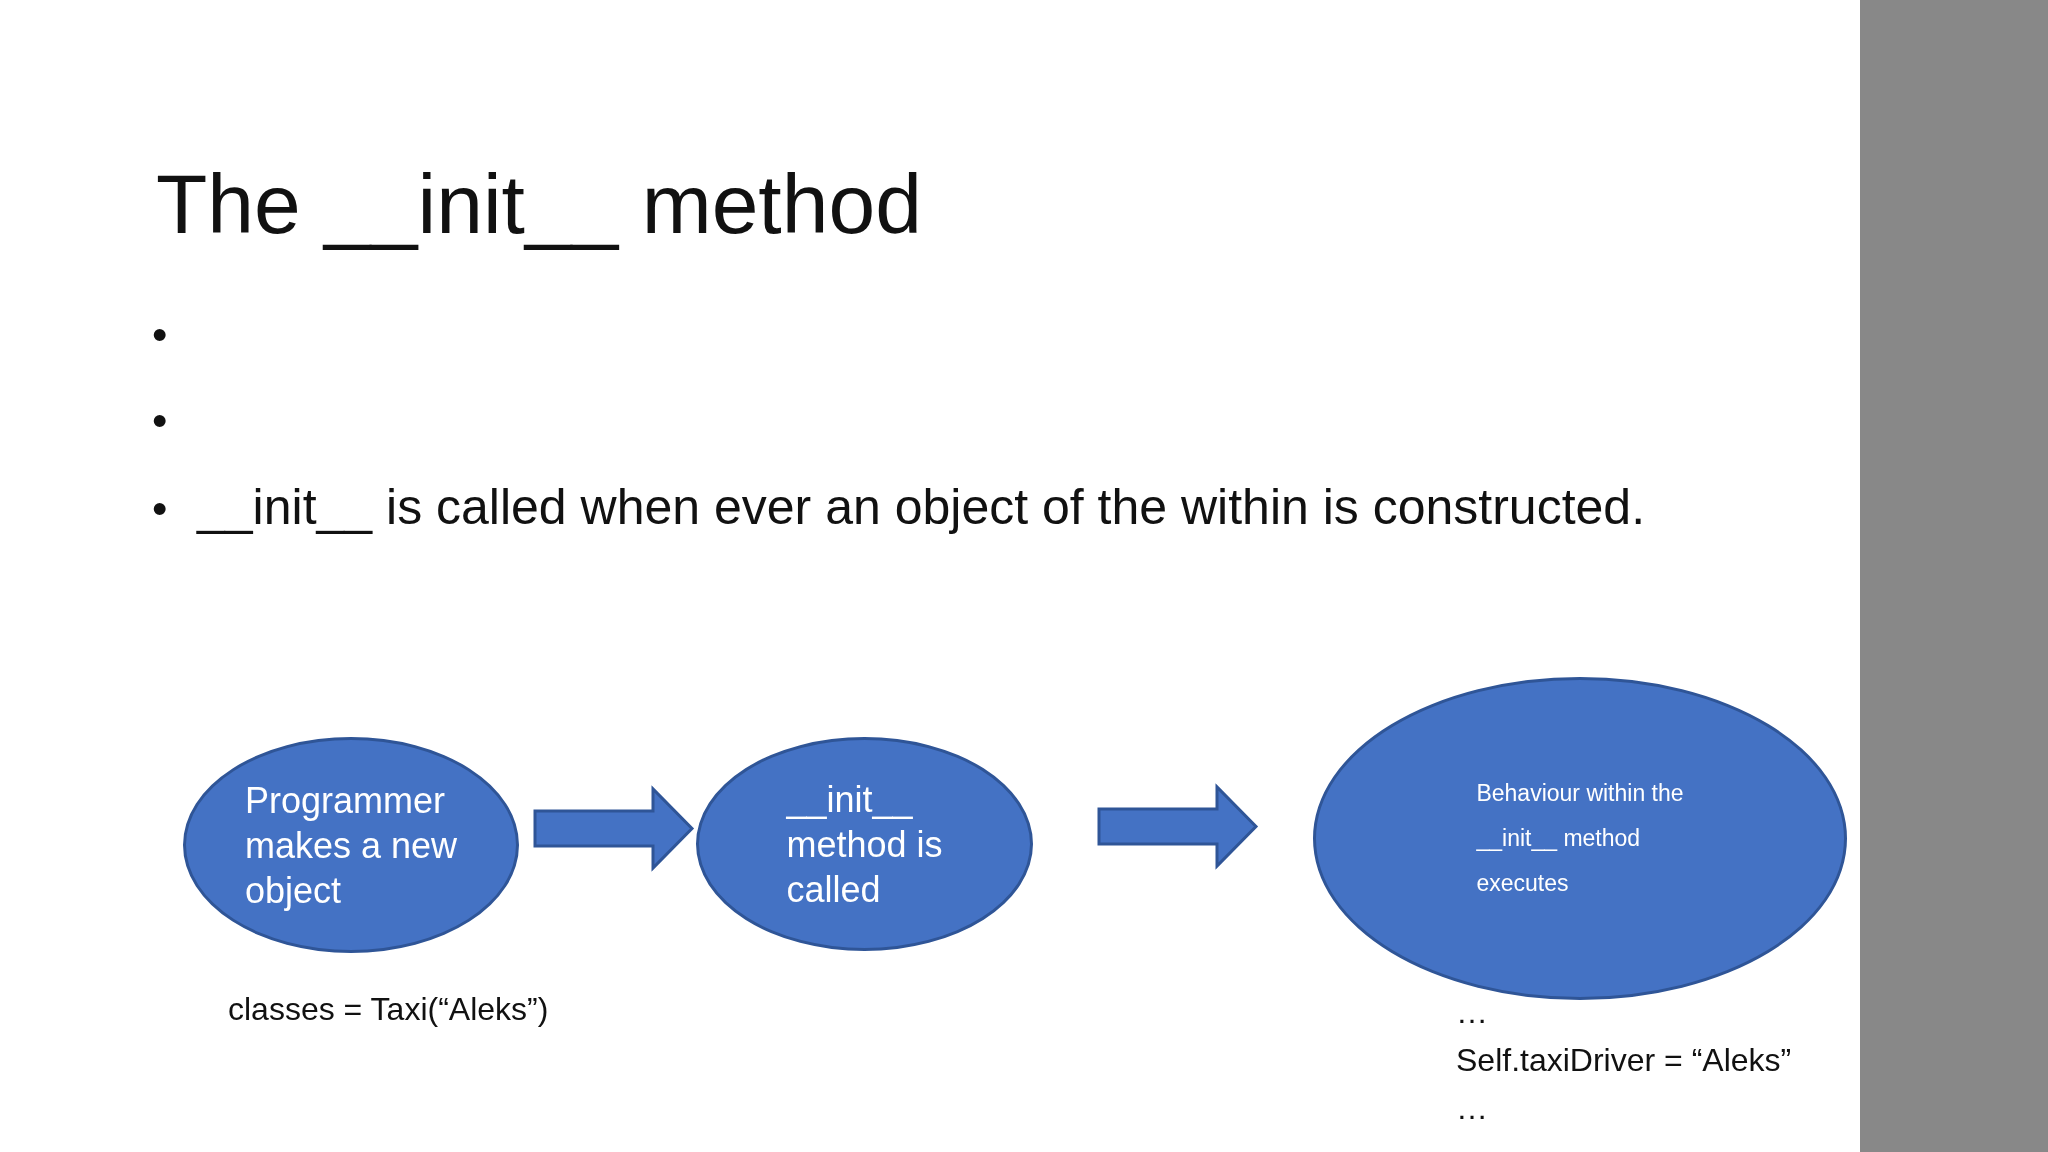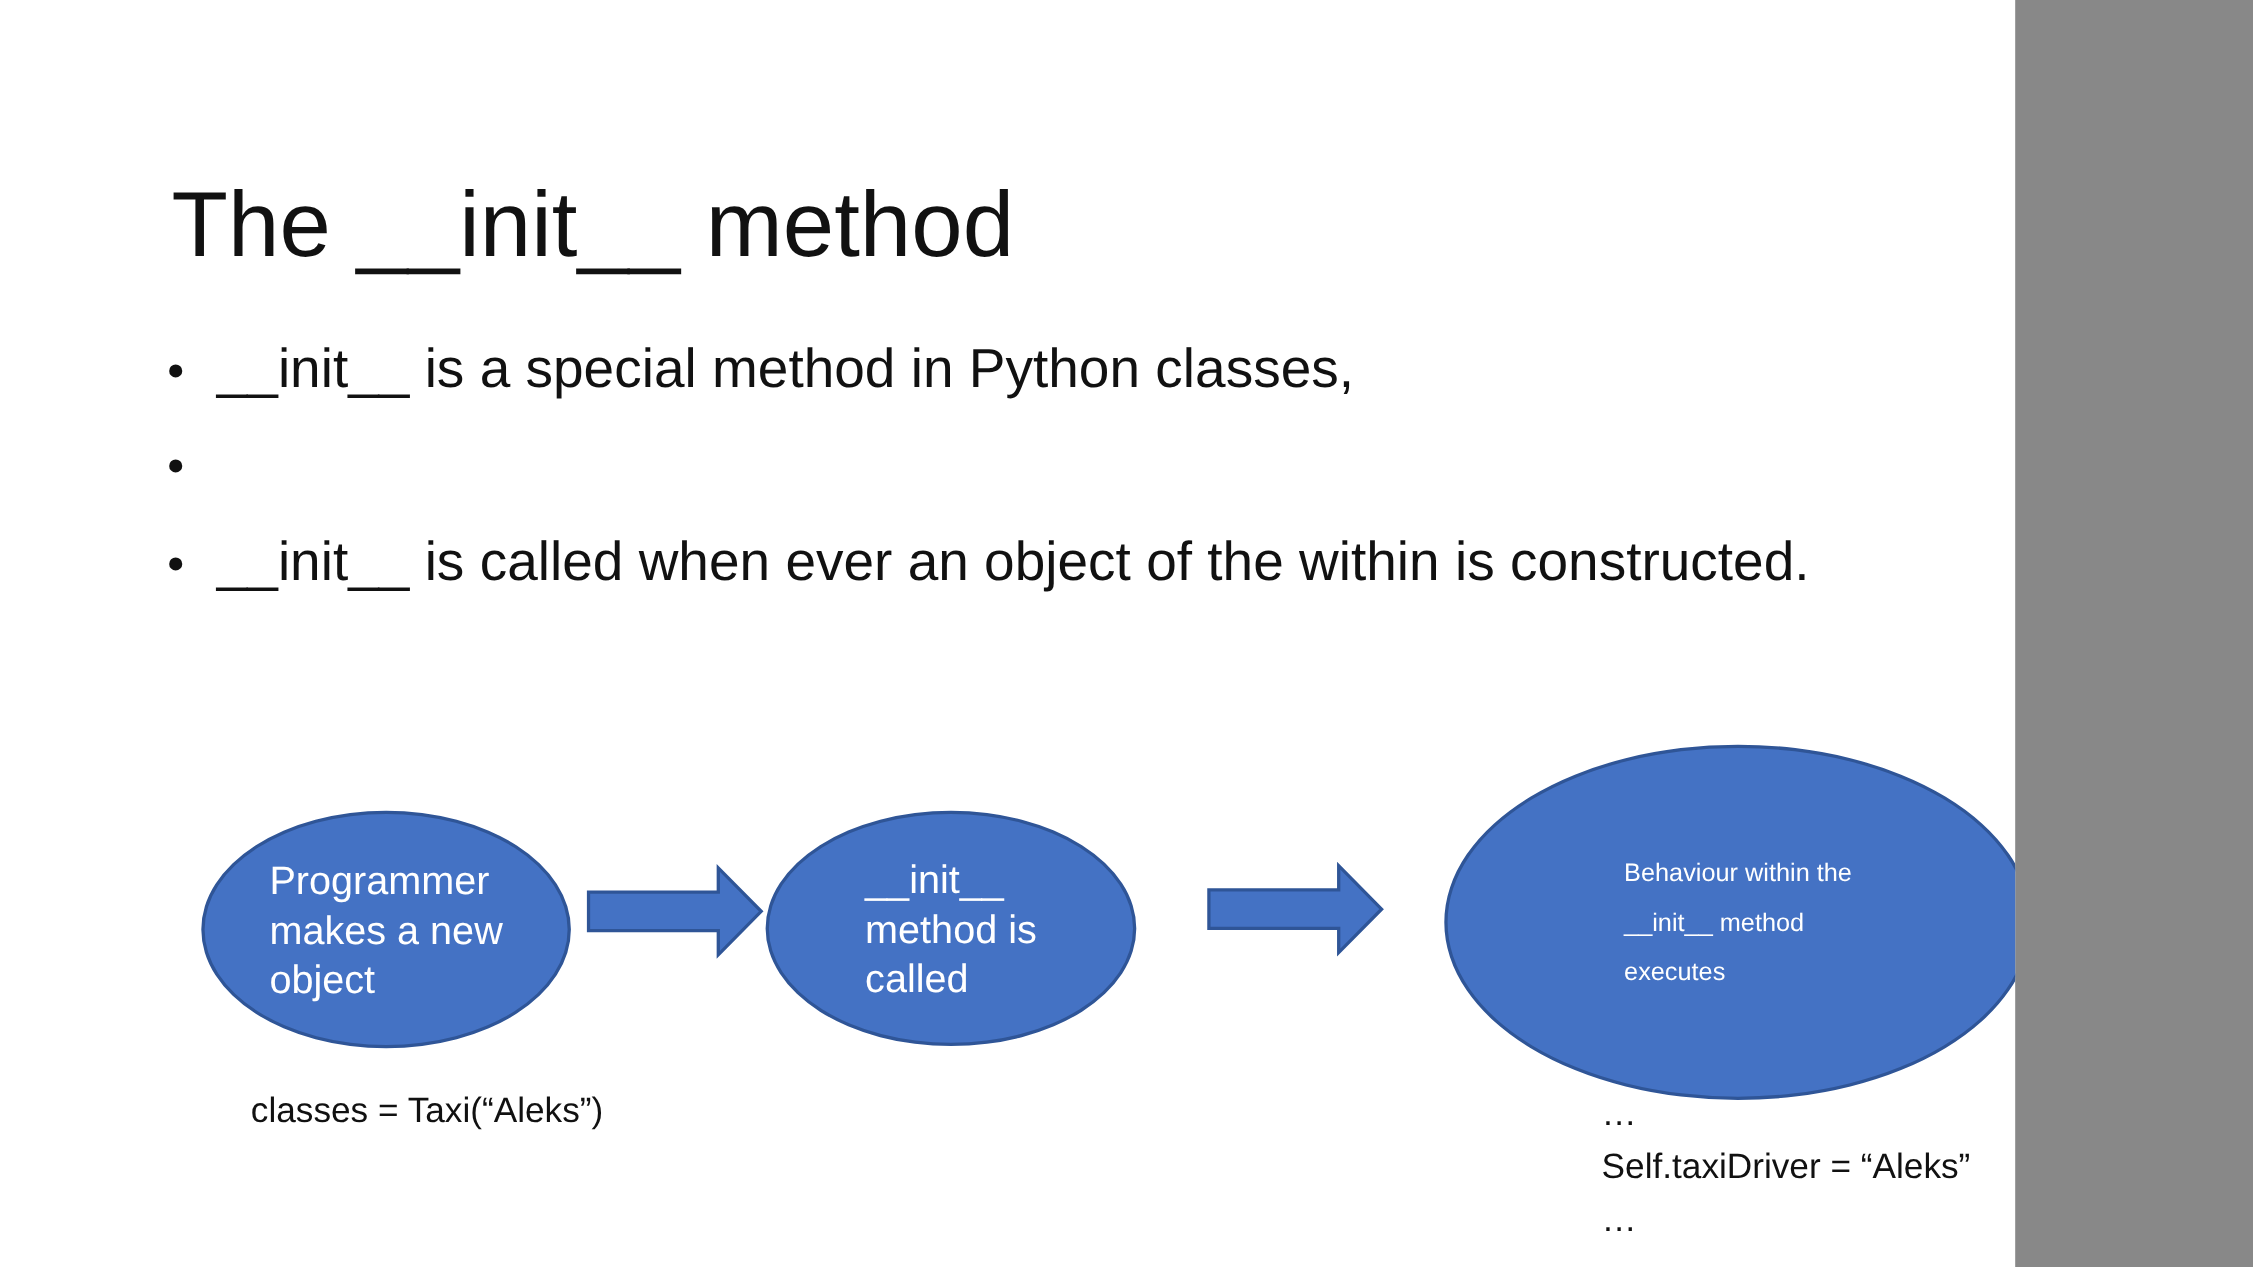--- a/index.html
+++ b/index.html
@@ -3,20 +3,21 @@
 <meta charset="utf-8">
 <style>
   html,body{margin:0;padding:0;background:#888;}
   .slide{
     position:relative;
     width:1832px;height:1152px;
     background:var(--bg,#ffffff);
     overflow:hidden;
     font-family:"Liberation Sans", sans-serif;
     color:var(--ink,#111111);
+    padding-left:28px;
   }
   .title{
     position:absolute;left:156px;top:98px;
     font-size:84px;font-weight:400;line-height:1.2;
     letter-spacing:0;white-space:nowrap;
   }
   .bullets{
     position:absolute;left:152px;top:292px;width:1760px;
     list-style:none;margin:0;padding:0;
   }
@@ -56,21 +57,20 @@
 </head>
 <body>
 
 <div class="slide" style="--bg: #ffffff; --ink: #111111; --fill: #4472C4; --edge: #2F5597; --shape-ink: #ffffff;">
 
   <h1 class="title">The __init__ method</h1>
 
   <ul class="bullets">
     <li>
       <span class="marker">•</span>
-      <span class="text">__init__ is a special method in Python classes,</span>
     </li>
     <li>
       <span class="marker">•</span>
     </li>
     <li>
       <span class="marker">•</span>
       <span class="text">__init__ is called when ever an object of the within is constructed.</span>
     </li>
   </ul>
 

